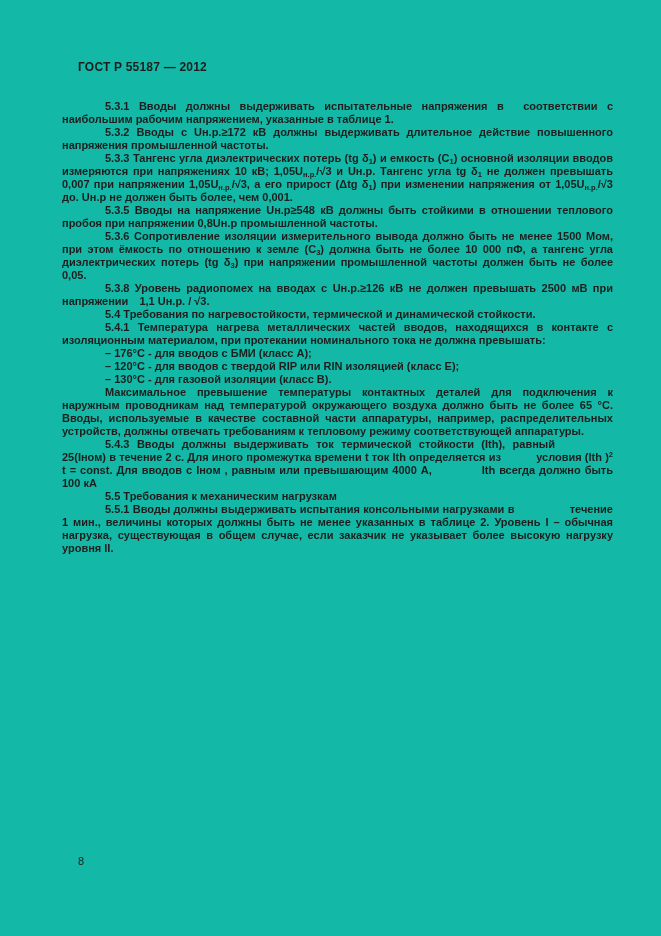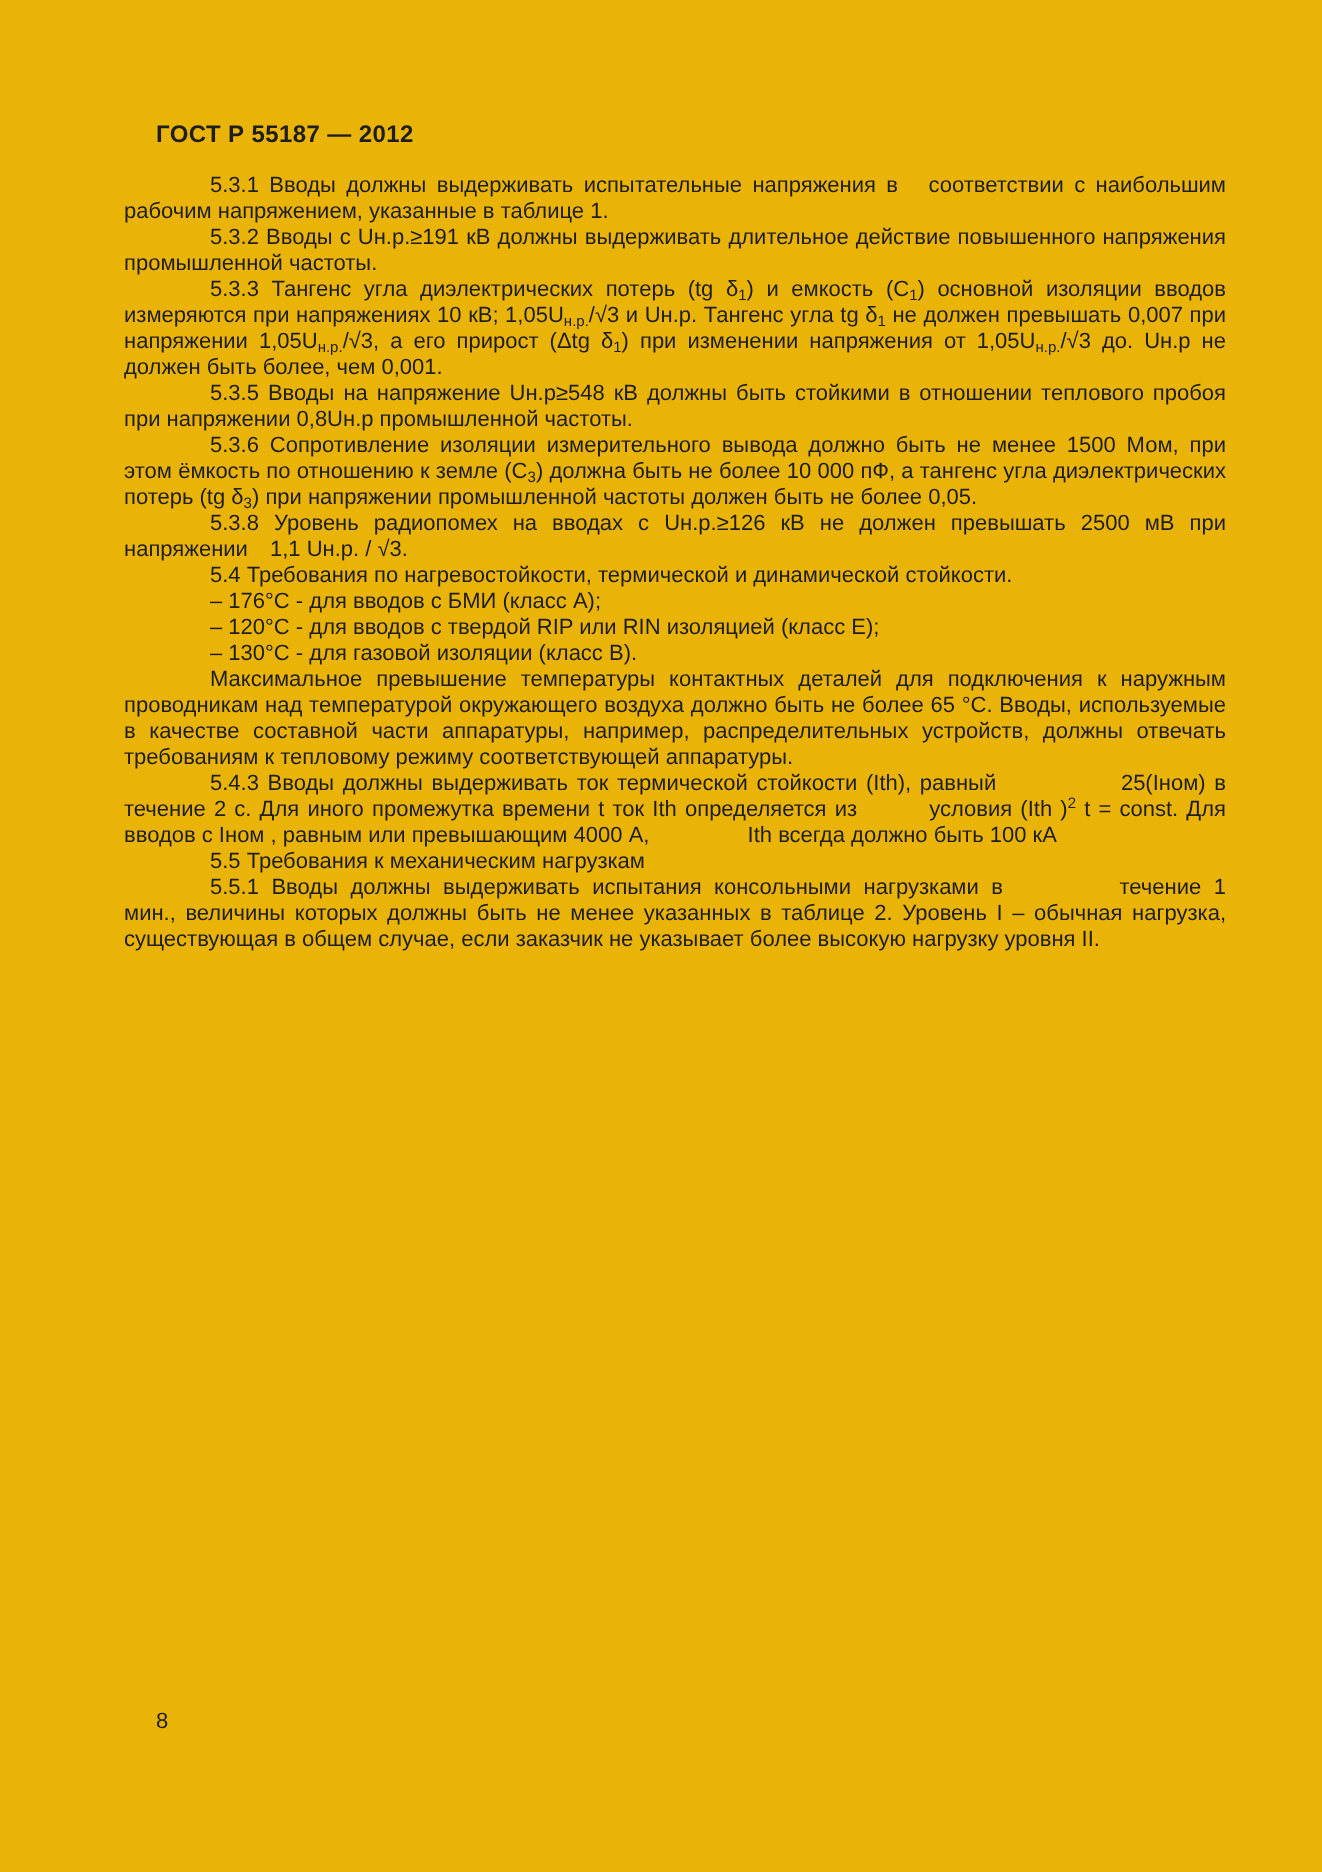--- a/index.html
+++ b/index.html
@@ -1,40 +1,41 @@
 <!DOCTYPE html>
 <html><head>
 <meta charset="utf-8">
 <style>
   html, body { margin: 0; padding: 0; background: #ffffff; }
   .page {
     position: relative;
     width: 661px;
     height: 936px;
-    background: #eab308;
+    background: #14b8a6;
     font-family: "Liberation Sans", sans-serif;
     color: #1e1e1e;
     overflow: hidden;
   }
   .doc-header {
     position: absolute;
     left: 78px;
     top: 60px;
     font-size: 12px;
     font-weight: 700;
     letter-spacing: 0.2px;
   }
   .doc-body {
     position: absolute;
     left: 62px;
-    top: 87px;
+    top: 100px;
     width: 551px;
     font-size: 11px;
     line-height: 13px;
     text-align: justify;
+    font-weight: bold;
   }
   p.para {
     margin: 0;
     padding: 0;
     text-indent: 43px;
   }
   p.para sub {
     font-size: 7.5px;
     line-height: 0;
     vertical-align: -2px;
@@ -56,26 +57,27 @@
   }
 </style>
 </head>
 <body>
 
 <div class="page">
   <div class="doc-header">ГОСТ Р 55187 — 2012</div>
 
   <div class="doc-body">
       <p class="para"><span>5.3.1 Вводы должны выдерживать испытательные напряжения в</span><span class="gap" style="width: 10px;"></span><span> соответствии с наибольшим рабочим напряжением, указанные в таблице 1.</span></p>
-      <p class="para"><span>5.3.2 Вводы с Uн.р.≥191 кВ должны выдерживать длительное действие повышенного напряжения промышленной частоты.</span></p>
+      <p class="para"><span>5.3.2 Вводы с Uн.р.≥172 кВ должны выдерживать длительное действие повышенного напряжения промышленной частоты.</span></p>
       <p class="para"><span>5.3.3 Тангенс угла диэлектрических потерь (tg δ</span><sub>1</sub><span>) и емкость (С</span><sub>1</sub><span>) основной изоляции вводов измеряются при напряжениях 10 кВ; 1,05U</span><sub>н.р.</sub><span>/√3 и U</span><span>н.р. Тангенс угла tg δ</span><sub>1</sub><span> не должен превышать 0,007 при напряжении 1,05U</span><sub>н.р.</sub><span>/√3, а его прирост (Δtg δ</span><sub>1</sub><span>) при изменении напряжения от 1,05U</span><sub>н.р.</sub><span>/√3 до. Uн.р не должен быть более, чем 0,001.</span></p>
       <p class="para"><span>5.3.5 Вводы на напряжение Uн.р≥548 кВ должны быть стойкими в отношении теплового пробоя при напряжении 0,8Uн.р промышленной частоты.</span></p>
       <p class="para"><span>5.3.6 Сопротивление изоляции измерительного вывода должно быть не менее 1500 Мом, при этом ёмкость по отношению к земле (С</span><sub>3</sub><span>) должна быть не более 10 000 пФ, а тангенс угла диэлектрических потерь (tg δ</span><sub>3</sub><span>) при напряжении промышленной частоты должен быть не более 0,05.</span></p>
       <p class="para"><span>5.3.8 Уровень радиопомех на вводах с Uн.р.≥126 кВ не должен превышать 2500 мВ при напряжении</span><span class="gap" style="width: 8px;"></span><span> 1,1 Uн.р. / √3.</span></p>
       <p class="para"><span>5.4 Требования по нагревостойкости, термической и динамической стойкости.</span></p>
+      <p class="para"><span>5.4.1 Температура нагрева металлических частей вводов, находящихся в контакте с изоляционным материалом, при протекании номинального тока не должна превышать:</span></p>
       <p class="para"><span>– 176°С - для вводов с БМИ (класс А);</span></p>
       <p class="para"><span>– 120°С - для вводов с твердой RIP или RIN изоляцией (класс Е);</span></p>
       <p class="para"><span>– 130°С - для газовой изоляции (класс В).</span></p>
       <p class="para"><span>Максимальное превышение температуры контактных деталей для подключения к наружным проводникам над температурой окружающего воздуха должно быть не более 65 °С. Вводы, используемые в качестве составной части аппаратуры, например, распределительных устройств, должны отвечать требованиям к тепловому режиму соответствующей аппаратуры.</span></p>
       <p class="para"><span>5.4.3 Вводы должны выдерживать ток термической стойкости (Ith), равный</span><span class="gap" style="width: 58px;"></span><span> 25(Iном) в течение 2 с. Для иного промежутка времени t ток Ith определяется из</span><span class="gap" style="width: 32px;"></span><span> условия (Ith )</span><sup>2</sup><span> t = const. Для вводов с Iном , равным или превышающим 4000 А,</span><span class="gap" style="width: 46px;"></span><span> Ith всегда должно быть 100 кА</span></p>
       <p class="para"><span>5.5 Требования к механическим нагрузкам</span></p>
       <p class="para"><span>5.5.1 Вводы должны выдерживать испытания консольными нагрузками в</span><span class="gap" style="width: 52px;"></span><span> течение 1 мин., величины которых должны быть не менее указанных в таблице 2. Уровень I – обычная нагрузка, существующая в общем случае, если заказчик не указывает более высокую нагрузку уровня II.</span></p>
     </div>
 
   <div class="page-number">8</div>

